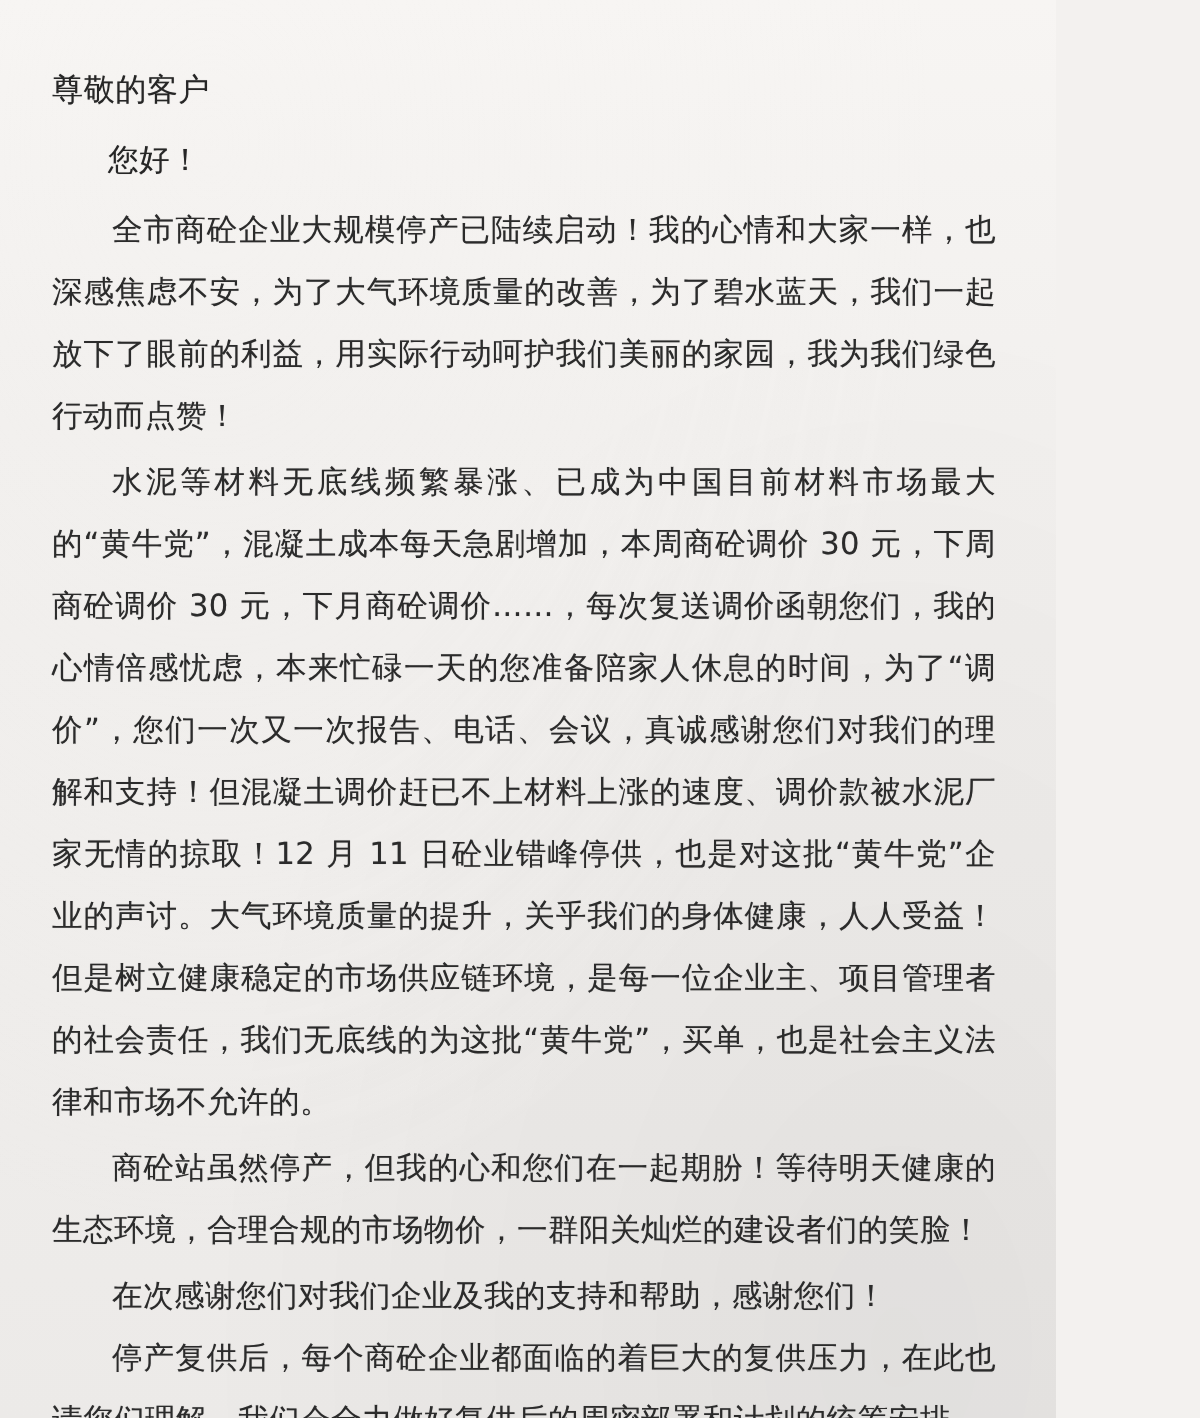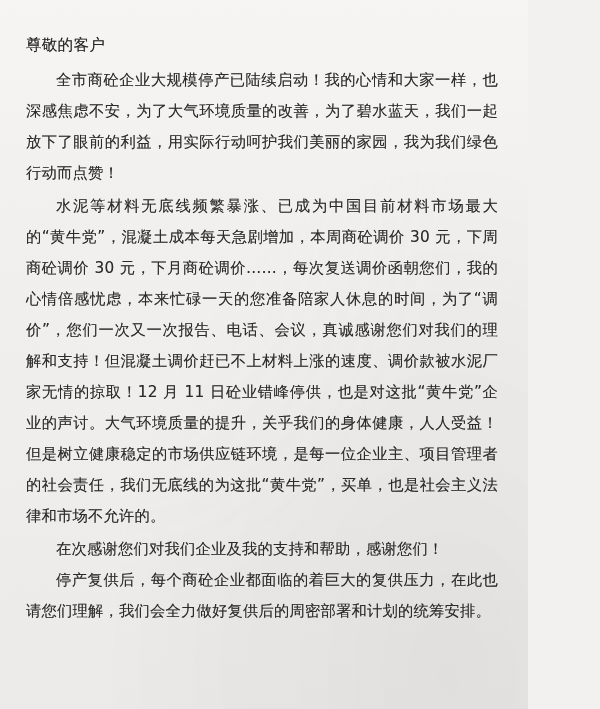--- a/index.html
+++ b/index.html
@@ -70,24 +70,26 @@
   }
 </style>
 </head>
 <body>
 
 <div class="page">
   <div class="letter">
 
     <div class="salutation">尊敬的客户</div>
 
+    <div class="greeting">您好！</div>
 
     <p class="para">全市商砼企业大规模停产已陆续启动！我的心情和大家一样，也深感焦虑不安，为了大气环境质量的改善，为了碧水蓝天，我们一起放下了眼前的利益，用实际行动呵护我们美丽的家园，我为我们绿色行动而点赞！</p>
 
     <p class="para">水泥等材料无底线频繁暴涨、已成为中国目前材料市场最大的“黄牛党”，混凝土成本每天急剧增加，本周商砼调价 30 元，下周商砼调价 30 元，下月商砼调价……，每次复送调价函朝您们，我的心情倍感忧虑，本来忙碌一天的您准备陪家人休息的时间，为了“调价”，您们一次又一次报告、电话、会议，真诚感谢您们对我们的理解和支持！但混凝土调价赶已不上材料上涨的速度、调价款被水泥厂家无情的掠取！12 月 11 日砼业错峰停供，也是对这批“黄牛党”企业的声讨。大气环境质量的提升，关乎我们的身体健康，人人受益！但是树立健康稳定的市场供应链环境，是每一位企业主、项目管理者的社会责任，我们无底线的为这批“黄牛党”，买单，也是社会主义法律和市场不允许的。</p>
 
+    <p class="para">商砼站虽然停产，但我的心和您们在一起期朌！等待明天健康的生态环境，合理合规的市场物价，一群阳关灿烂的建设者们的笑脸！</p>
 
     <p class="para tight">在次感谢您们对我们企业及我的支持和帮助，感谢您们！</p>
 
     <p class="para">停产复供后，每个商砼企业都面临的着巨大的复供压力，在此也请您们理解，我们会全力做好复供后的周密部署和计划的统筹安排。</p>
 
   </div>
 </div>
 
 </body></html>

